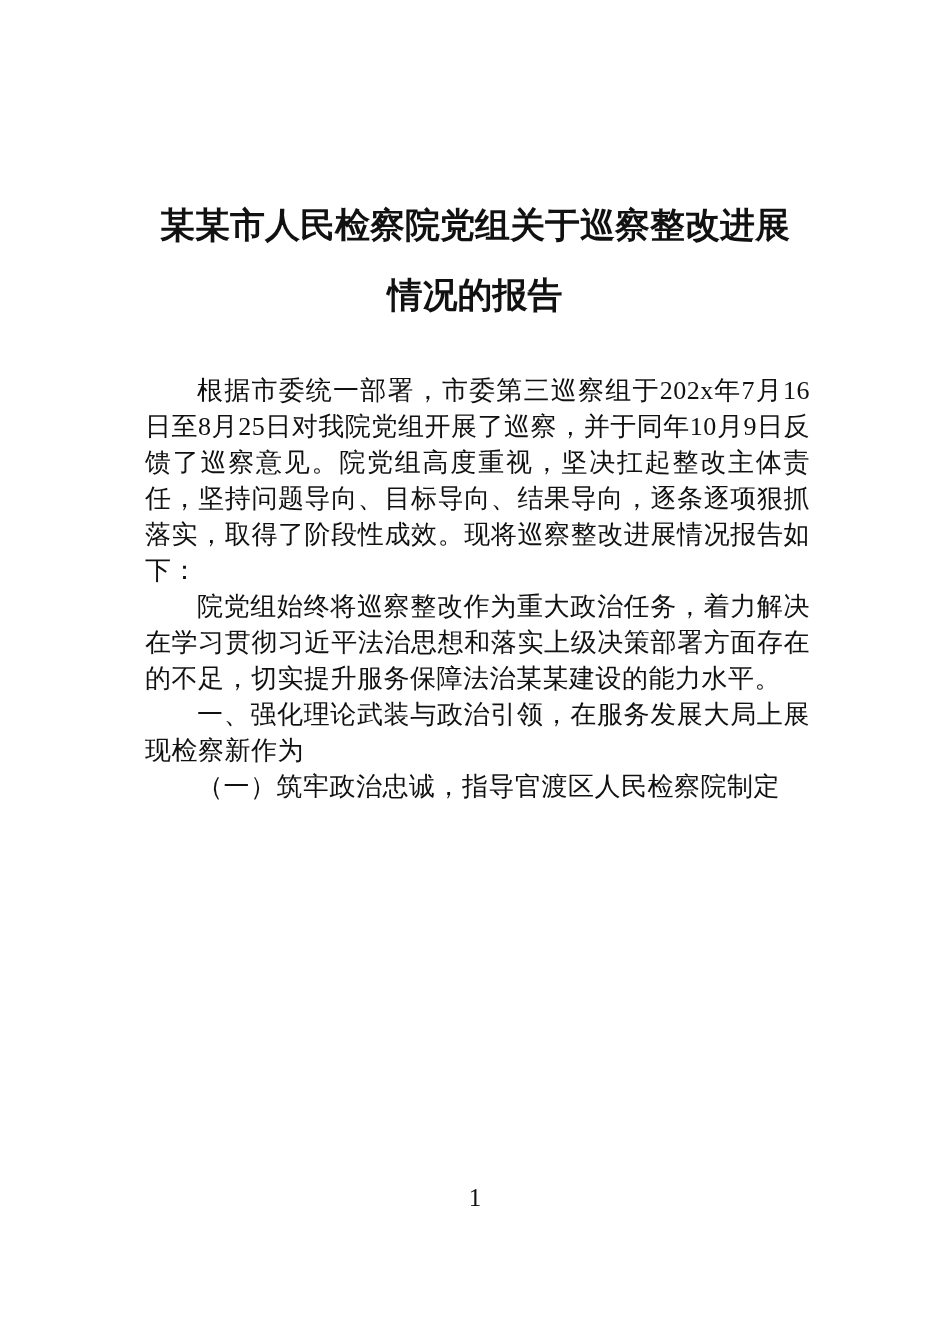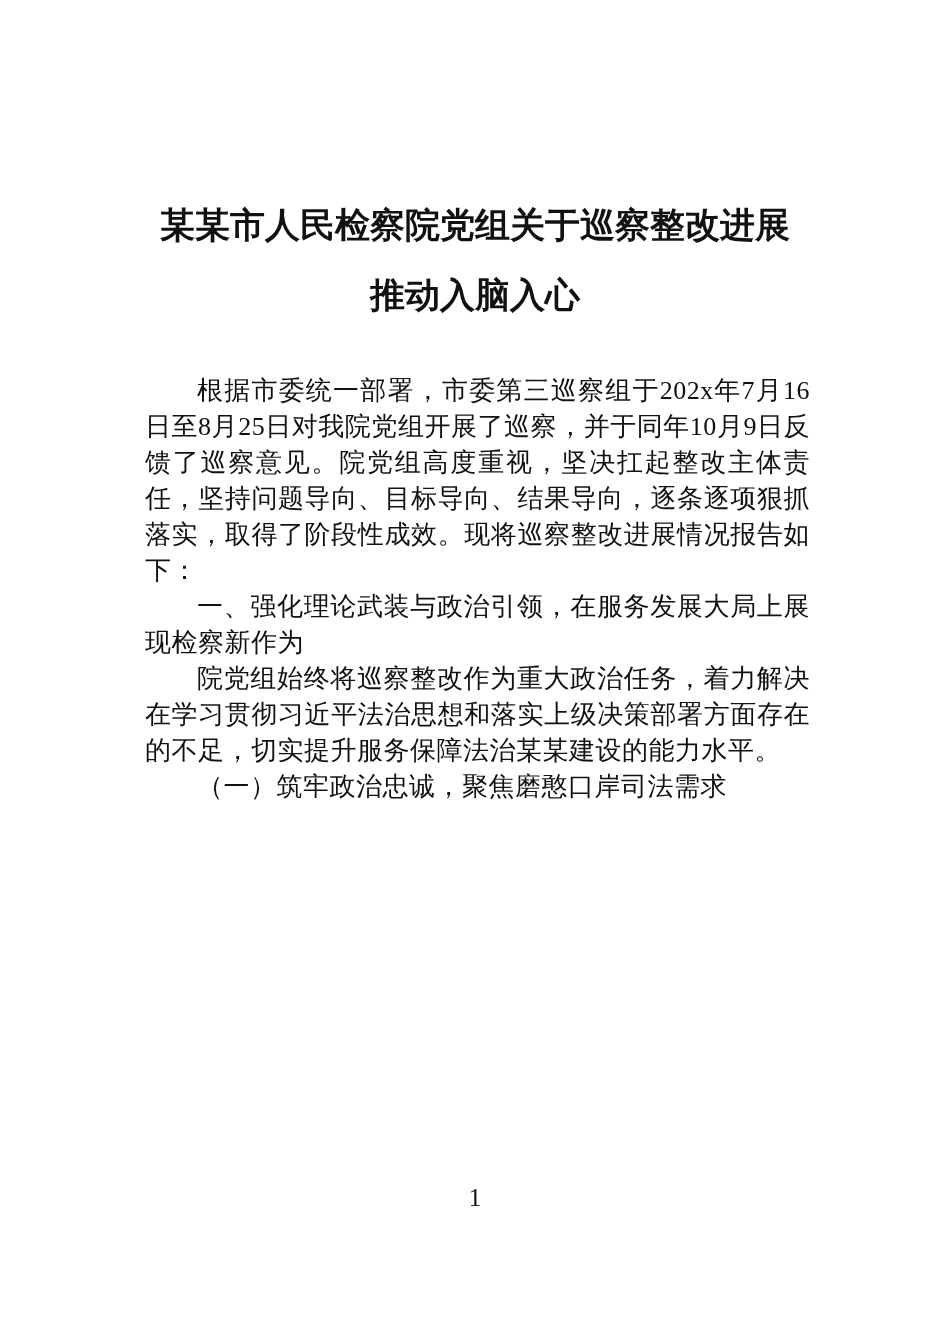--- a/index.html
+++ b/index.html
@@ -54,25 +54,25 @@
     color: #111111;
   }
 </style>
 </head>
 <body>
 
 <div class="page">
 
   <h1 class="title-block">
     <span class="title-line">某某市人民检察院党组关于巡察整改进展</span>
-    <span class="title-line">推动入脑入心</span>
+    <span class="title-line">情况的报告</span>
   </h1>
 
   <div class="body-block">
     <p>根据市委统一部署，市委第三巡察组于202x年7月16日至8月25日对我院党组开展了巡察，并于同年10月9日反馈了巡察意见。院党组高度重视，坚决扛起整改主体责任，坚持问题导向、目标导向、结果导向，逐条逐项狠抓落实，取得了阶段性成效。现将巡察整改进展情况报告如下：</p>
+    <p>院党组始终将巡察整改作为重大政治任务，着力解决在学习贯彻习近平法治思想和落实上级决策部署方面存在的不足，切实提升服务保障法治某某建设的能力水平。</p>
     <p>一、强化理论武装与政治引领，在服务发展大局上展现检察新作为</p>
-    <p>院党组始终将巡察整改作为重大政治任务，着力解决在学习贯彻习近平法治思想和落实上级决策部署方面存在的不足，切实提升服务保障法治某某建设的能力水平。</p>
-    <p>（一）筑牢政治忠诚，聚焦磨憨口岸司法需求</p>
+    <p>（一）筑牢政治忠诚，指导官渡区人民检察院制定</p>
   </div>
 
   <div class="page-number">1</div>
 
 </div>
 
 </body></html>

